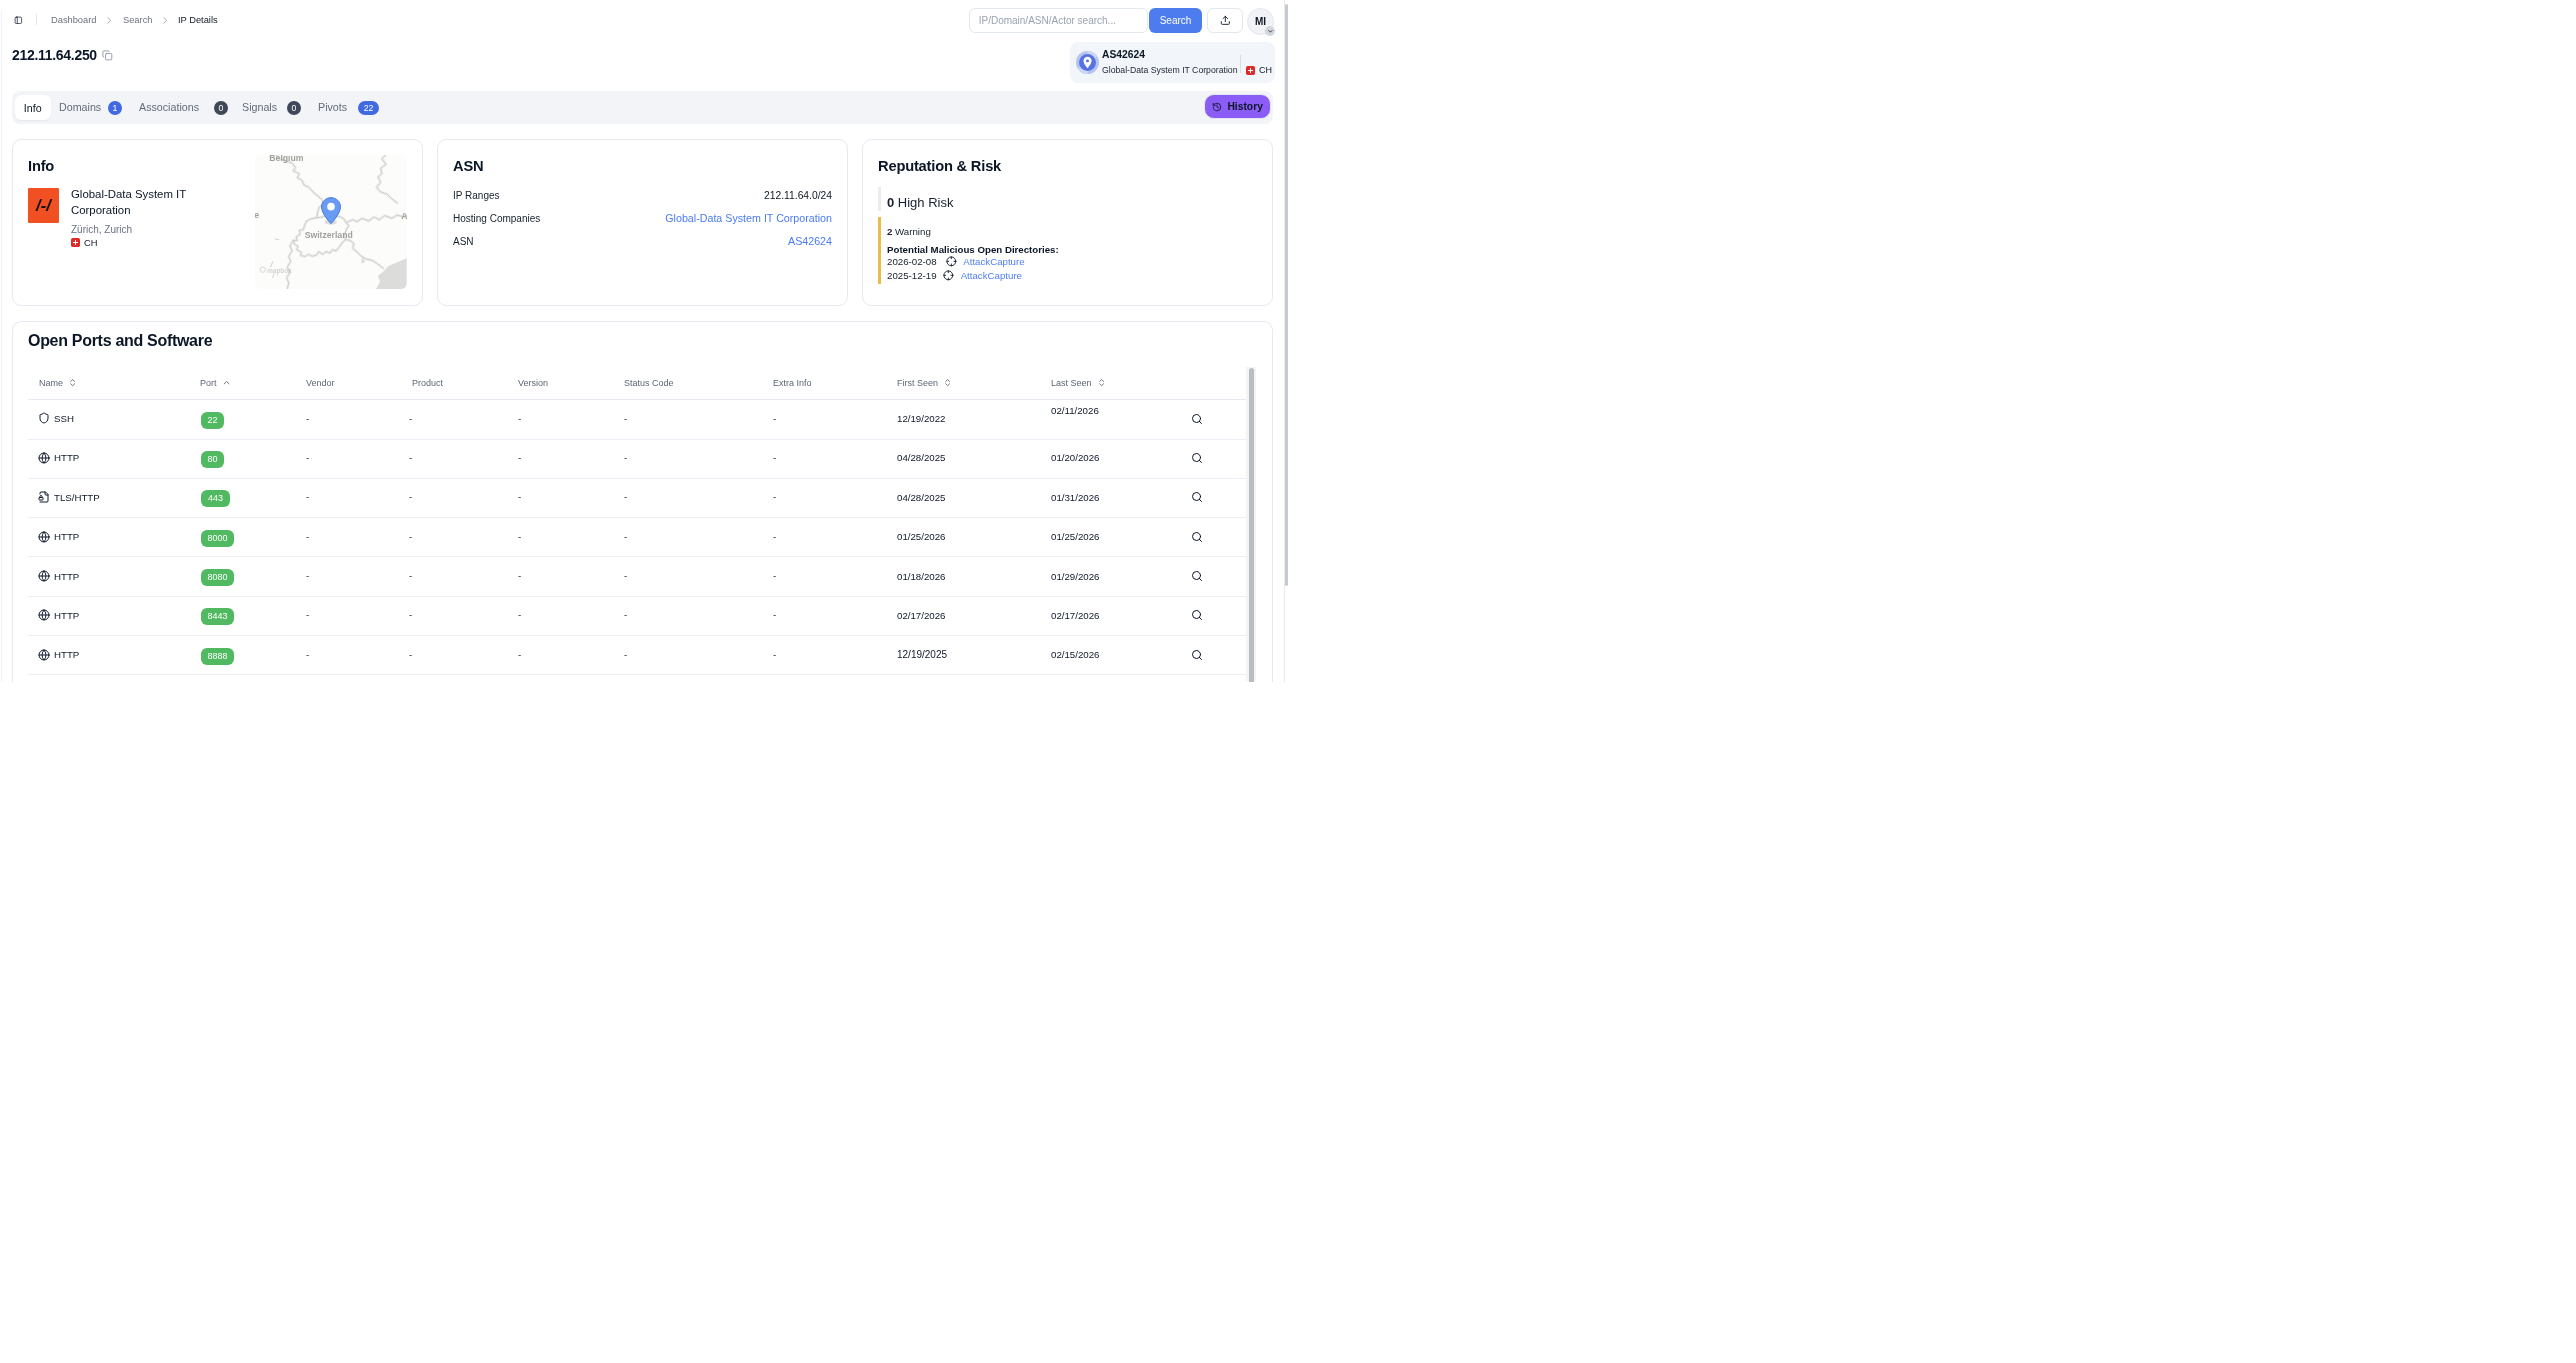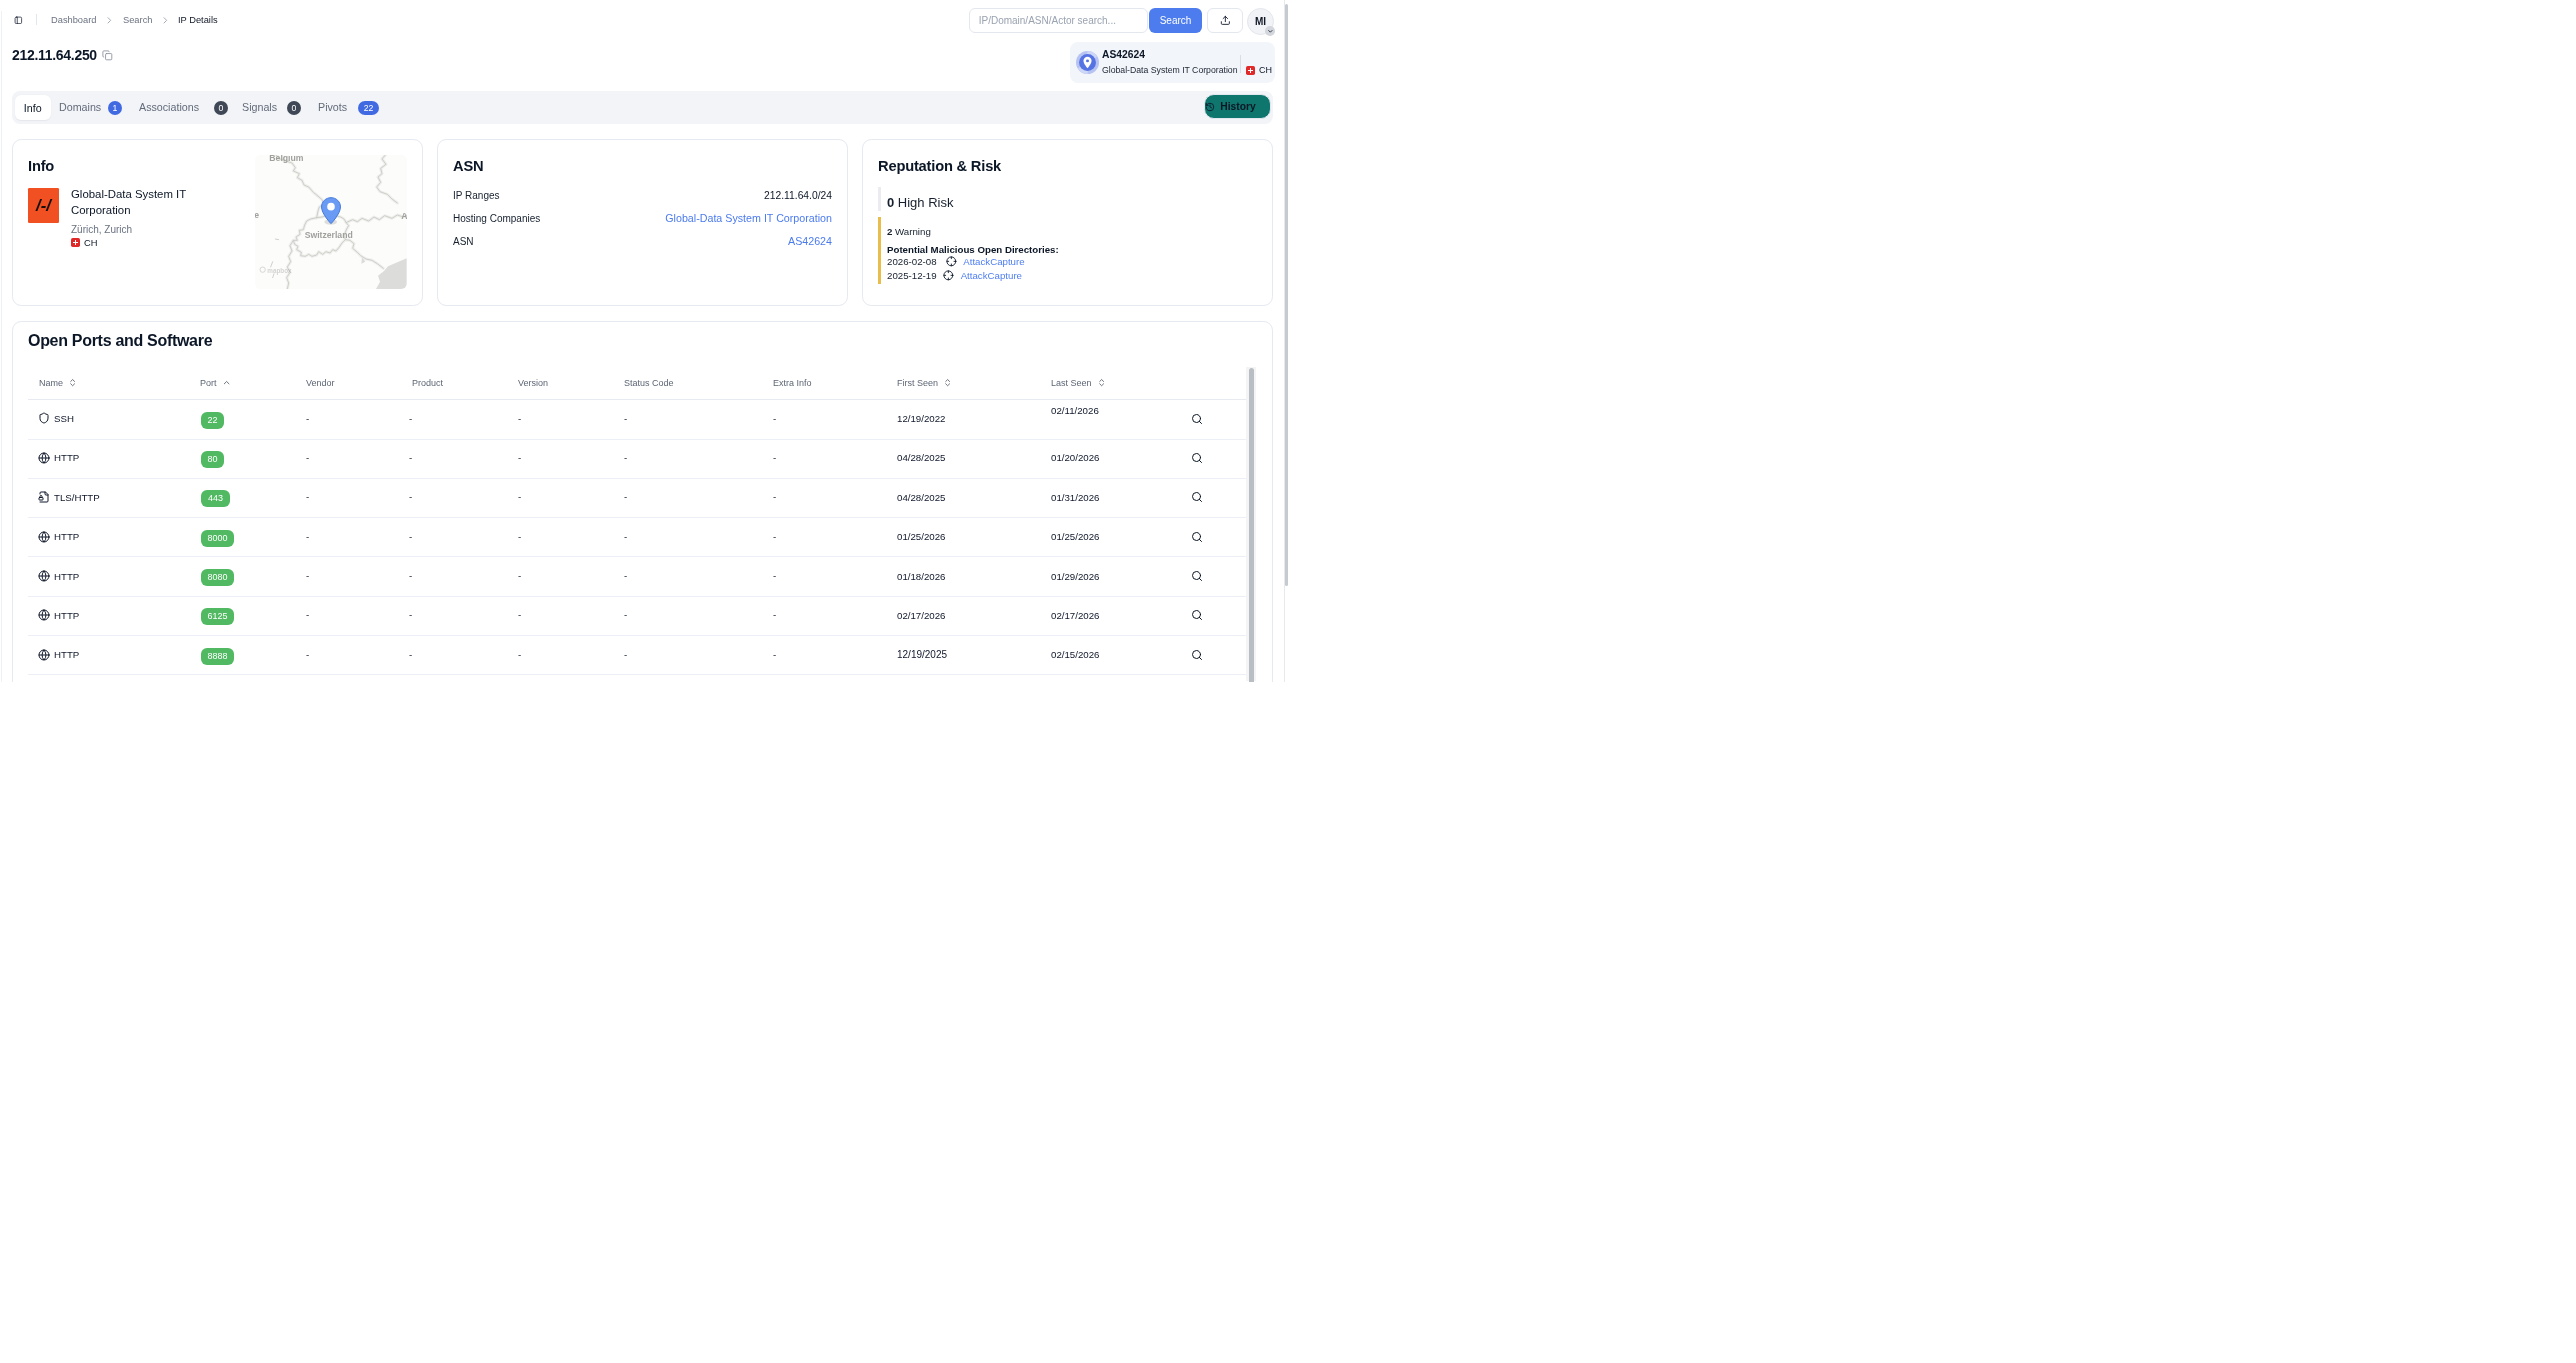--- a/index.html
+++ b/index.html
@@ -78,21 +78,21 @@
 <div class="abs" style="left:0; top:91px; height:33px; width:1269px;">
   <span class="abs" style="left:59px; top:10px; font-size:10.7px; color:#636b79;">Domains</span>
   <span class="abs flex" style="left:108px; top:9.7px; width:14px; height:14px; border-radius:50%; background:#4169e1; color:#fff; font-size:8.7px; justify-content:center;">1</span>
   <span class="abs" style="left:139px; top:10px; font-size:10.7px; color:#636b79;">Associations</span>
   <span class="abs flex" style="left:214px; top:9.7px; width:14px; height:14px; border-radius:50%; background:#3f4856; color:#fff; font-size:8.7px; justify-content:center;">0</span>
   <span class="abs" style="left:242px; top:10px; font-size:10.7px; color:#636b79;">Signals</span>
   <span class="abs flex" style="left:287px; top:9.7px; width:14px; height:14px; border-radius:50%; background:#3f4856; color:#fff; font-size:8.7px; justify-content:center;">0</span>
   <span class="abs" style="left:318px; top:10px; font-size:10.7px; color:#636b79;">Pivots</span>
   <span class="abs flex" style="left:358px; top:9.7px; width:21px; height:14px; border-radius:7.3px; background:#4169e1; color:#fff; font-size:8.7px; justify-content:center;">22</span>
 </div>
-<div class="abs flex" style="left:1204px; top:94px; width:67px; height:25px; background:#0f766e; border:0.7px solid #e3e7ee; border-radius:10px; justify-content:flex-start;">
+<div class="abs flex" style="left:1204px; top:94px; width:67px; height:25px; background:#8b5cf6; border:0.7px solid #e3e7ee; border-radius:10px; justify-content:center;">
   <svg width="10" height="10" viewBox="0 0 24 24" fill="none" stroke="#0b1626" stroke-width="2" stroke-linecap="round" stroke-linejoin="round">
       <path d="M3 12a9 9 0 1 0 9-9 9.75 9.75 0 0 0-6.74 2.74L3 8"></path>
       <path d="M3 3v5h5"></path>
       <path d="M12 7v5l4 2"></path>
     </svg>
   <span style="margin-left:5.3px; font-size:10.3px; font-weight:600; color:#0b1626;">History</span>
 </div>
 
 <div class="card" style="left:12px; top:139px; width:411px; height:167px;"></div>
 <div class="abs" style="left:28px; top:158px; font-size:14.7px; font-weight:bold; letter-spacing:-0.2px; color:#0b1626;">Info</div>
@@ -304,21 +304,21 @@
       <circle cx="11" cy="11" r="8"></circle>
       <path d="m21 21-4.3-4.3"></path>
     </svg>
 <div class="abs" style="left:16px; top:229px; width:1219px; height:0.7px; background:#eceff5;"></div>
 <svg class="abs" style="left:26px; top:242px;" width="12" height="12" viewBox="0 0 24 24" fill="none" stroke="#0f172a" stroke-width="2" stroke-linecap="round" stroke-linejoin="round">
       <circle cx="12" cy="12" r="10"></circle>
       <path d="M12 2a14.5 14.5 0 0 0 0 20 14.5 14.5 0 0 0 0-20"></path>
       <path d="M2 12h20"></path>
     </svg>
 <div class="abs" style="left:42px; top:243px; font-size:9.7px; color:#0f172a;">HTTP</div>
-<div class="abs flex" style="left:189px; top:241px; width:33px; height:16.7px; background:#50b961; border-radius:6px; color:#fff; font-size:9px; justify-content:center;">6125</div>
+<div class="abs flex" style="left:189px; top:241px; width:33px; height:16.7px; background:#50b961; border-radius:6px; color:#fff; font-size:9px; justify-content:center;">8443</div>
 <div class="abs" style="left:294px; top:242px; font-size:9.7px; color:#0f172a;">-</div>
 <div class="abs" style="left:397px; top:242px; font-size:9.7px; color:#0f172a;">-</div>
 <div class="abs" style="left:506px; top:242px; font-size:9.7px; color:#0f172a;">-</div>
 <div class="abs" style="left:612px; top:242px; font-size:9.7px; color:#0f172a;">-</div>
 <div class="abs" style="left:761px; top:242px; font-size:9.7px; color:#0f172a;">-</div>
 <div class="abs" style="left:885px; top:243px; font-size:9.7px; color:#0f172a;">02/17/2026</div>
 <div class="abs" style="left:1039px; top:243px; font-size:9.7px; color:#0f172a;">02/17/2026</div>
 <svg class="abs" style="left:1179px; top:242px;" width="12" height="12" viewBox="0 0 24 24" fill="none" stroke="#0b1626" stroke-width="2" stroke-linecap="round" stroke-linejoin="round">
       <circle cx="11" cy="11" r="8"></circle>
       <path d="m21 21-4.3-4.3"></path>

